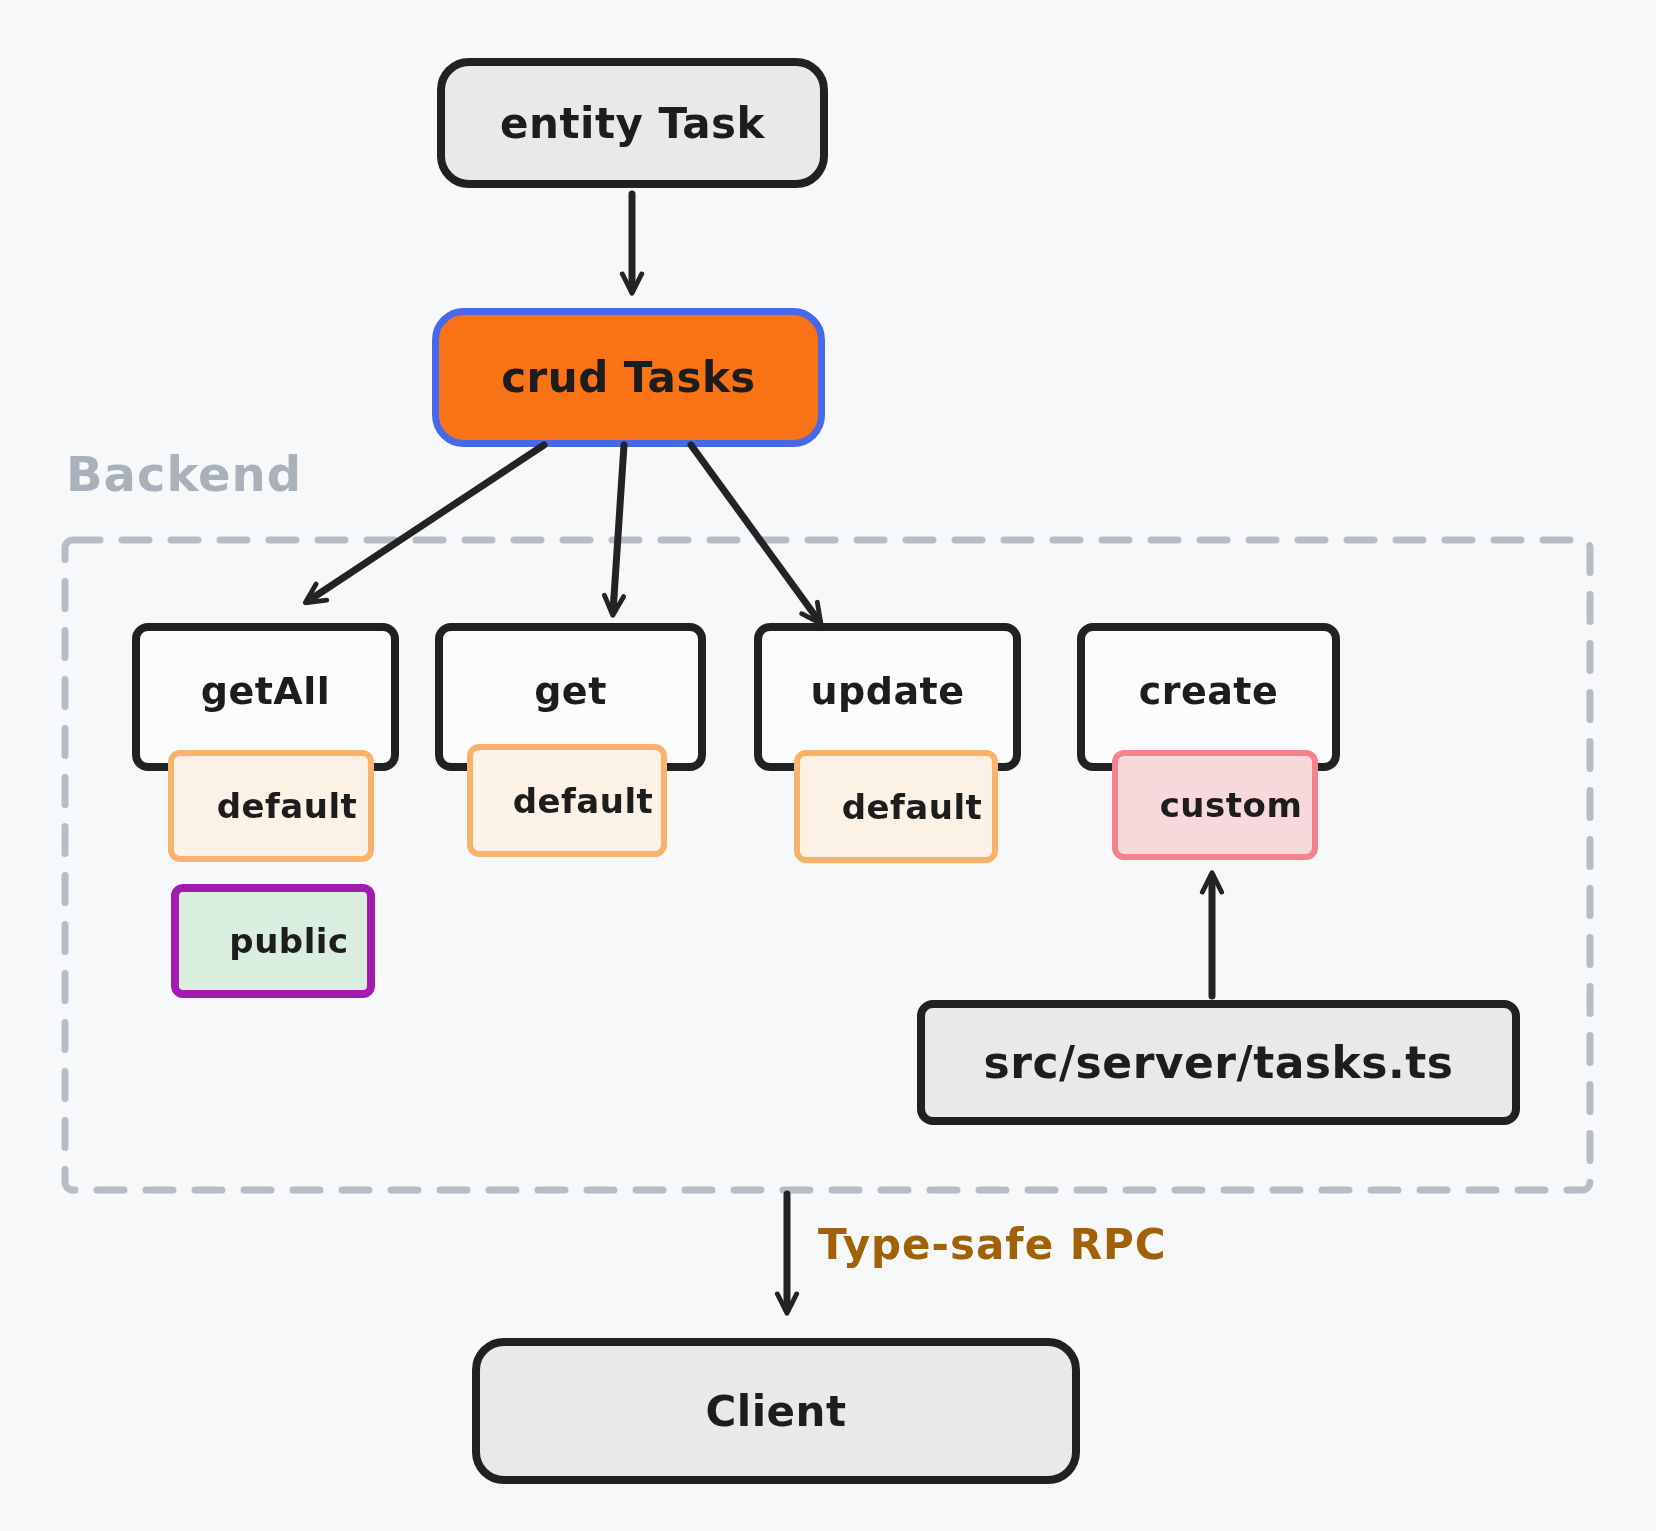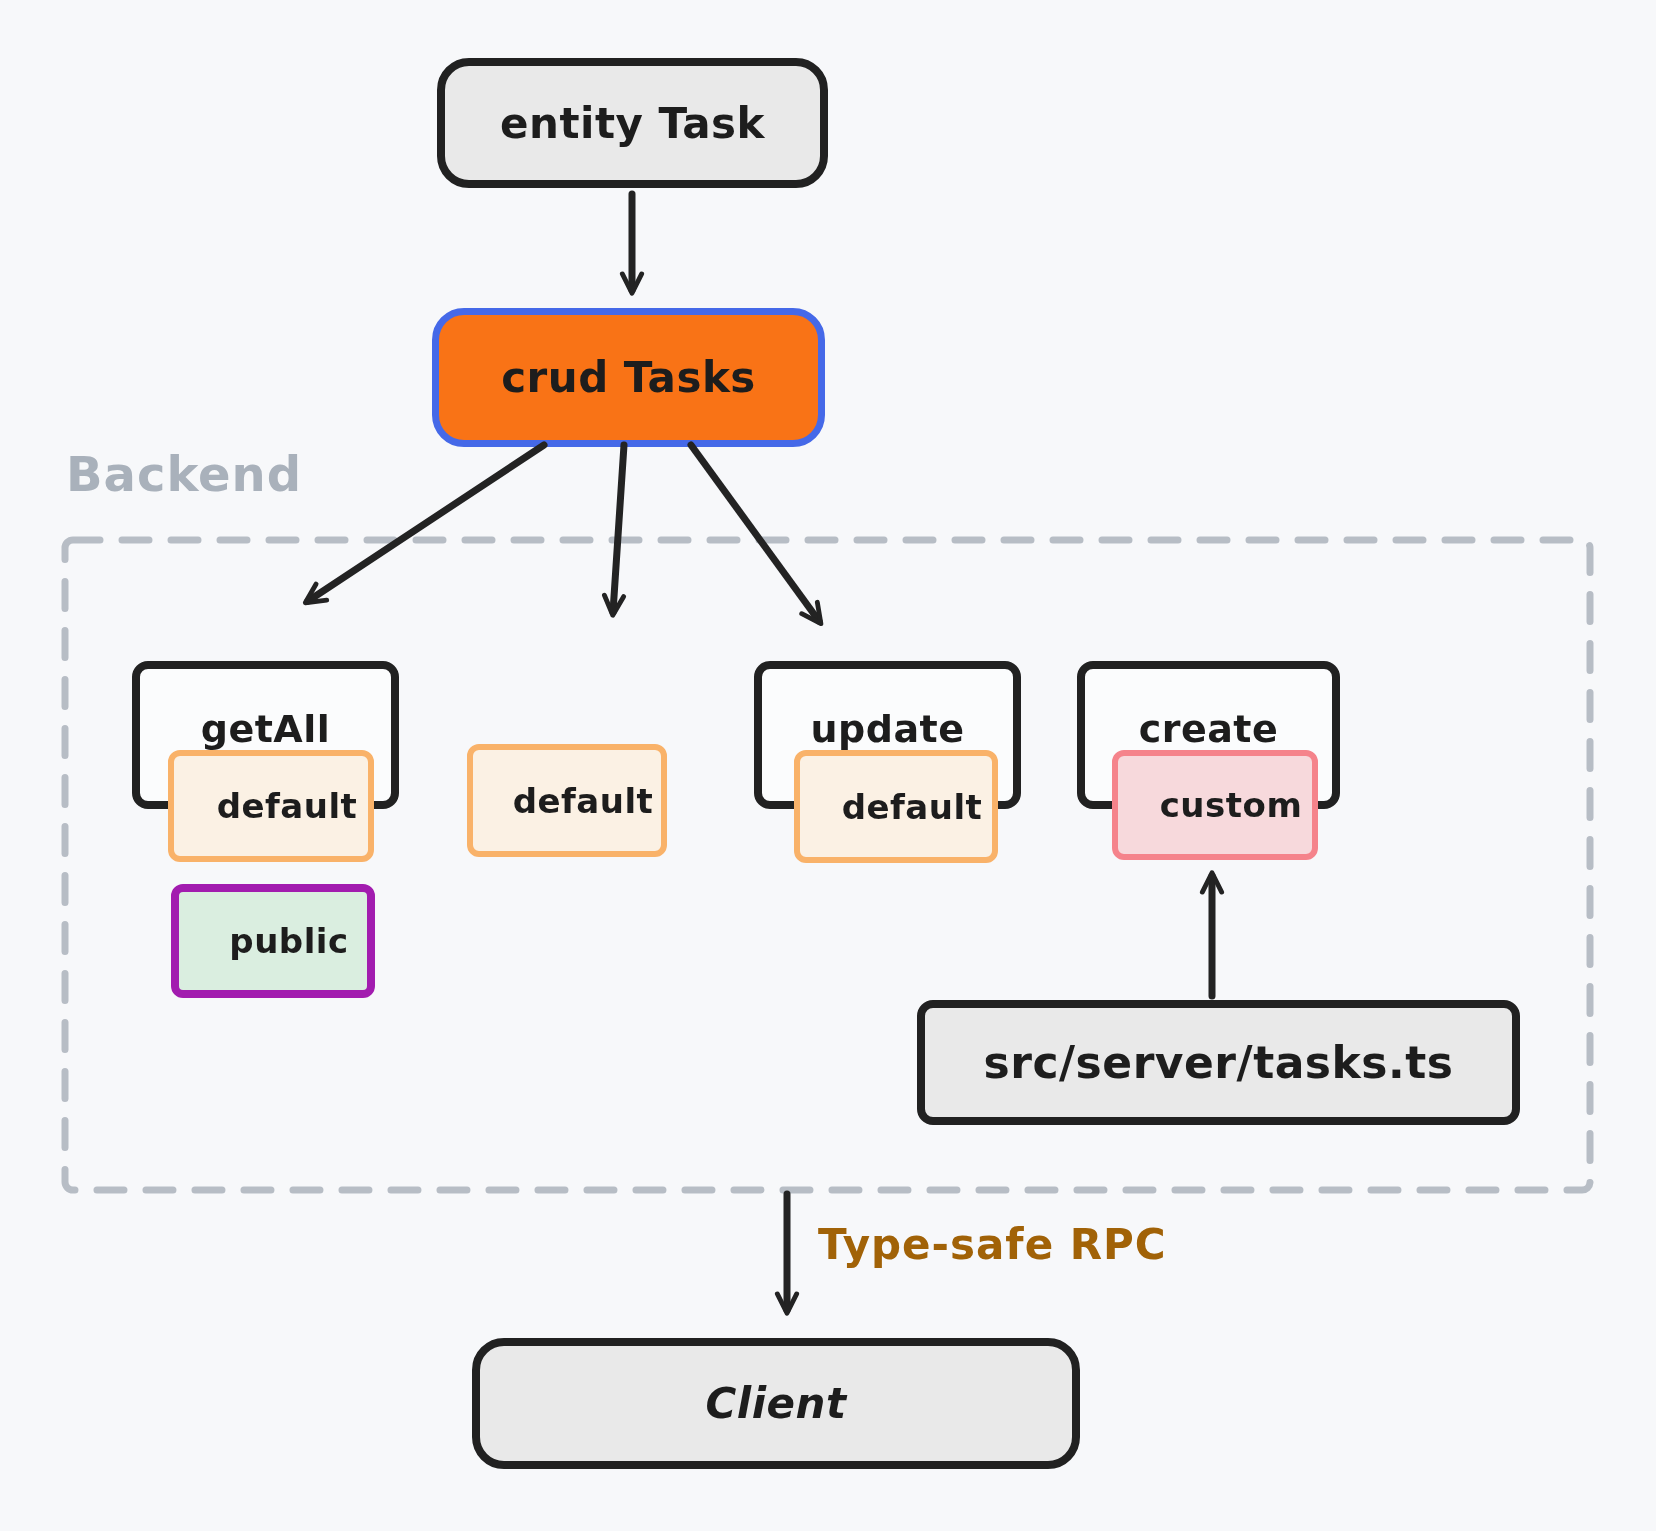--- a/index.html
+++ b/index.html
@@ -19,21 +19,21 @@
     letter-spacing:0.5px;
   }
   .node span{white-space:nowrap;}
   
   .gray{background:#e9e9e9;border:8px solid #212121;font-size:42px;}
   
   .blue{background:#f97316;border:7px solid #4569e8;font-size:42px;}
   
   .white{
     background:#fbfcfd;border:8px solid #212121;border-radius:16px;
-    font-size:38px;z-index:1;margin-top:38px;
+    font-size:38px;z-index:1;
   }
   .white span{margin-bottom:12px;}
   
   .tag{font-size:34px;border-radius:12px;z-index:2;padding-left:32px;}
   .orange{background:#fbf1e4;border:6px solid #f9b269;}
   .pink{background:#f7d9dc;border:6px solid #f5838b;}
   .green{background:#daeee0;border:8px solid #a21caf;}
   
   .zone-label{
     position:absolute;font-weight:bold;line-height:1;
@@ -52,39 +52,42 @@
   #n-getall {left:132px;top:623px;width:267px;height:148px;}
   #n-get    {left:435px;top:623px;width:271px;height:148px;}
   #n-update {left:754px;top:623px;width:267px;height:148px;text-align:right;}
   #n-create {left:1077px;top:623px;width:263px;height:148px;}
   #n-default-getall {left:168px;top:750px;width:206px;height:112px;}
   #n-default-get    {left:467px;top:744px;width:200px;height:113px;}
   #n-default-update {left:794px;top:750px;width:204px;height:113px;}
   #n-custom-create  {left:1112px;top:750px;width:206px;height:110px;}
   #n-public-getall  {left:171px;top:884px;width:204px;height:114px;}
   #n-tasks  {left:917px;top:1000px;width:603px;height:125px;font-size:44px;border-radius:16px;}
-  #n-client {left:472px;top:1338px;width:608px;height:131px;font-style:italic;}
+  #n-client {left:472px;top:1338px;width:608px;height:146px;}
 </style>
 </head>
 <body>
 
 <div id="canvas">
 
   <div class="node gray" id="n-entity">
     <span>entity Task</span>
   </div>
 
   <div class="node blue" id="n-crud">
     <span>crud Tasks</span>
   </div>
 
   <div class="zone-label" id="backend-label">Backend</div>
 
   <div class="node white" id="n-getall">
     <span>getAll</span>
+  </div>
+  <div class="node white" id="n-get">
+    <span>get</span>
   </div>
   <div class="node white" id="n-update">
     <span>update</span>
   </div>
   <div class="node white" id="n-create">
     <span>create</span>
   </div>
 
   <div class="node tag orange" id="n-default-getall">
     <span>default</span>

